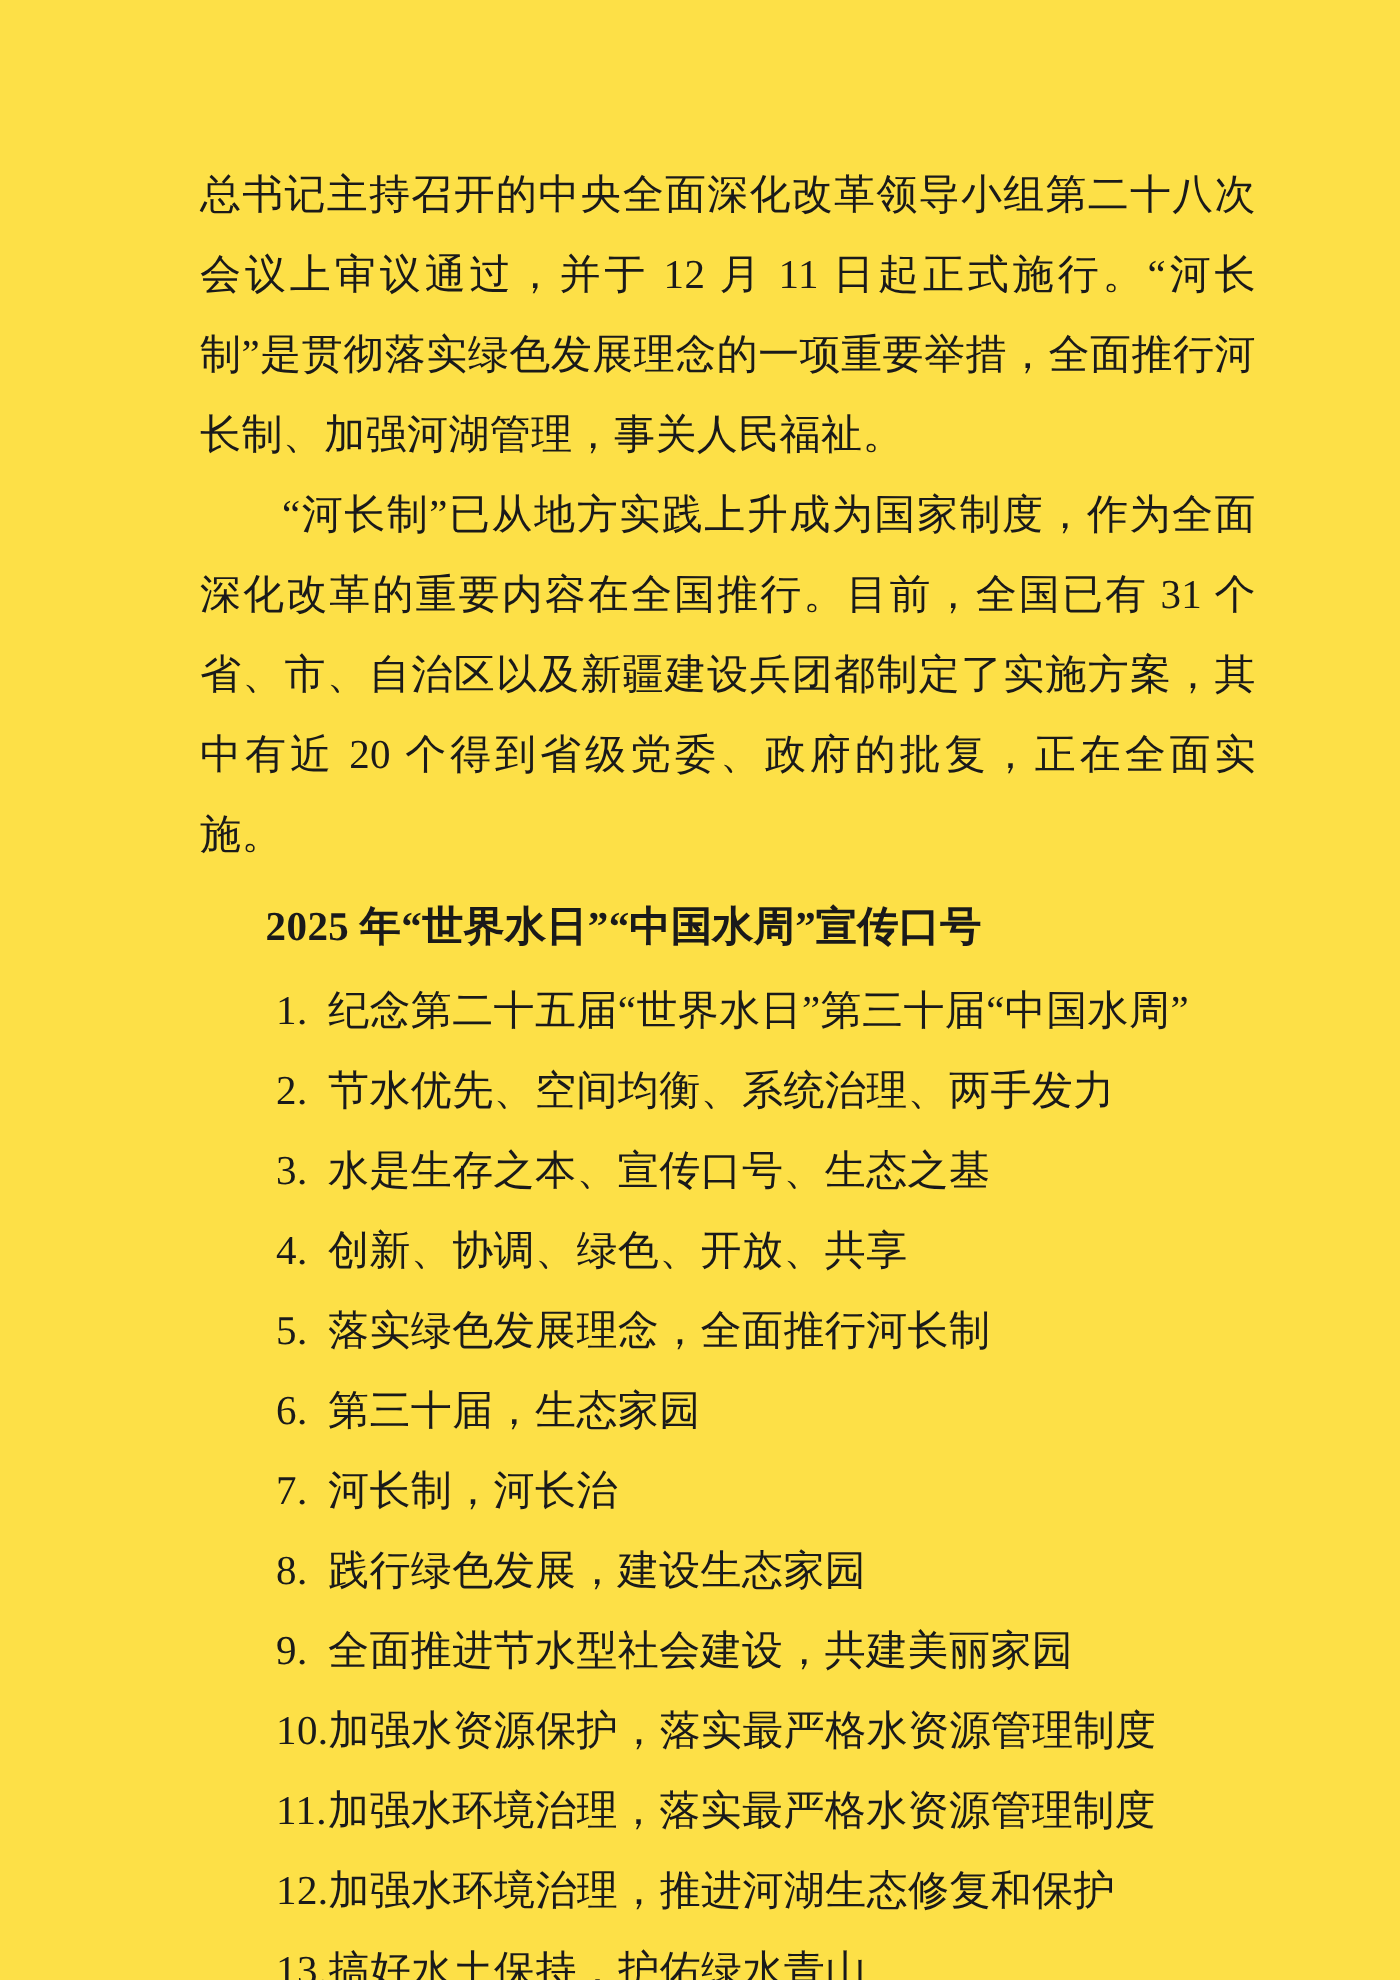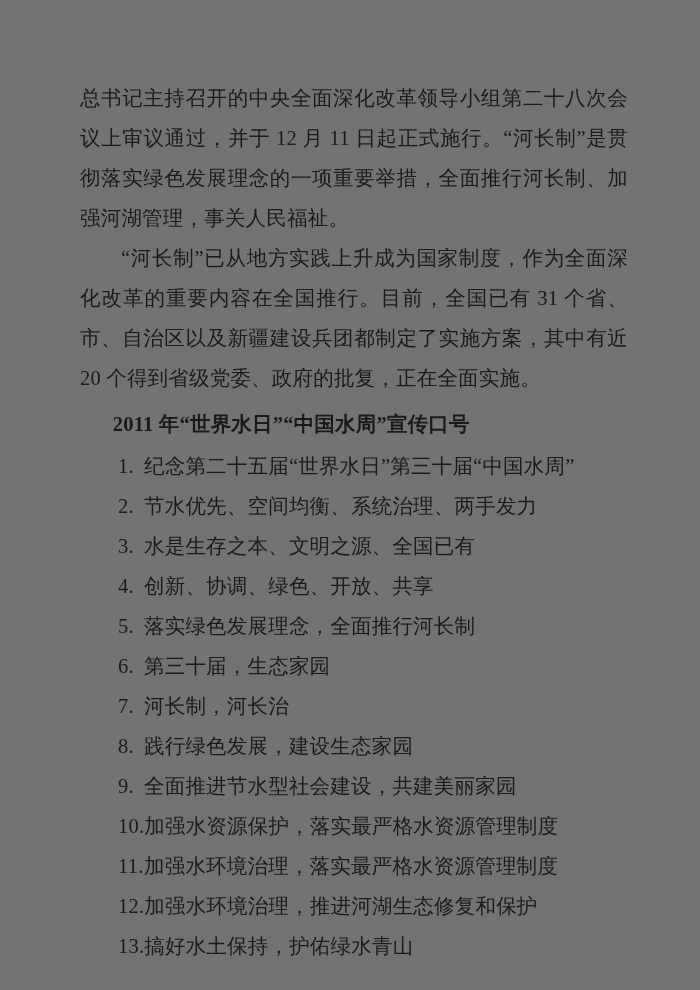--- a/index.html
+++ b/index.html
@@ -12,22 +12,22 @@
     background: #ffffff;
     font-family: "Liberation Serif", "DejaVu Serif", serif;
     color: #1a1a1a;
     overflow: hidden;
   }
   .page {
     position: relative;
     width: 700px;
     height: 990px;
     box-sizing: border-box;
-    padding: 78px 72px 40px 80px;
-    background: #737373;
+    padding: 78px 72px 40px 100px;
+    background: #fde047;
   }
   .body-text {
     font-size: 20.5px;
     line-height: 40px;
     text-align: justify;
     text-justify: inter-ideograph;
     letter-spacing: 0.2px;
   }
   .para {
     margin: 0;
@@ -69,34 +69,34 @@
 </style>
 </head>
 <body>
 
 <div class="page">
   <div class="body-text">
 
     <p class="para">总书记主持召开的中央全面深化改革领导小组第二十八次会议上审议通过，并于 12 月 11 日起正式施行。“河长制”是贯彻落实绿色发展理念的一项重要举措，全面推行河长制、加强河湖管理，事关人民福祉。</p>
     <p class="para indent">“河长制”已从地方实践上升成为国家制度，作为全面深化改革的重要内容在全国推行。目前，全国已有 31 个省、市、自治区以及新疆建设兵团都制定了实施方案，其中有近 20 个得到省级党委、政府的批复，正在全面实施。</p>
 
-    <h2 class="heading">2011 年“世界水日”“中国水周”宣传口号</h2>
+    <h2 class="heading">2025 年“世界水日”“中国水周”宣传口号</h2>
 
     <ul class="list">
       <li class="list-item">
         <span class="list-num">1.</span>
         <span class="list-label">纪念第二十五届“世界水日”第三十届“中国水周”</span>
       </li>
       <li class="list-item">
         <span class="list-num">2.</span>
         <span class="list-label">节水优先、空间均衡、系统治理、两手发力</span>
       </li>
       <li class="list-item">
         <span class="list-num">3.</span>
-        <span class="list-label">水是生存之本、文明之源、全国已有</span>
+        <span class="list-label">水是生存之本、宣传口号、生态之基</span>
       </li>
       <li class="list-item">
         <span class="list-num">4.</span>
         <span class="list-label">创新、协调、绿色、开放、共享</span>
       </li>
       <li class="list-item">
         <span class="list-num">5.</span>
         <span class="list-label">落实绿色发展理念，全面推行河长制</span>
       </li>
       <li class="list-item">

